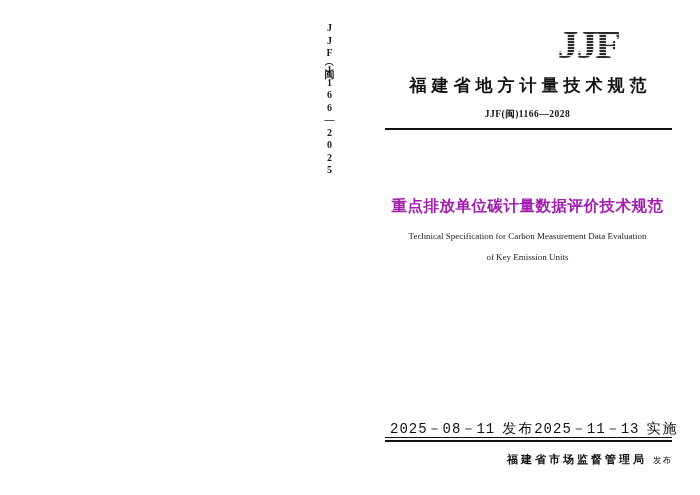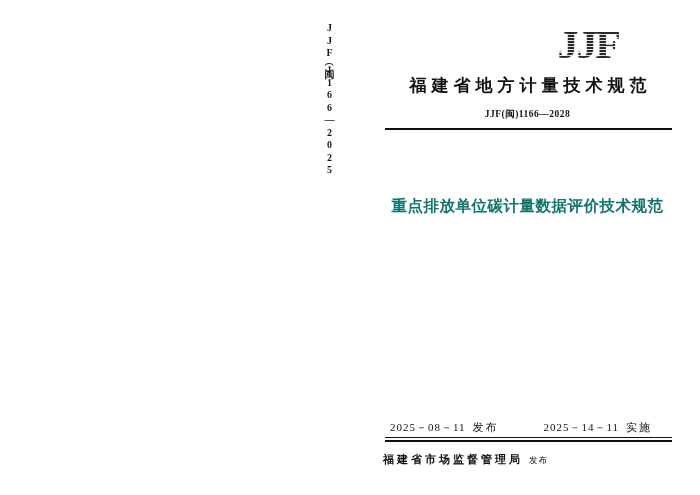--- a/index.html
+++ b/index.html
@@ -140,63 +140,63 @@
   .main-title {
     position: absolute;
     left: 383px;
     right: 28px;
     top: 196px;
     text-align: center;
     font-family: "Liberation Serif", serif;
     font-weight: bold;
     font-size: 15.5px;
     letter-spacing: 0.5px;
-    color: #0f766e;
+    color: #a21caf;
   }
   .sub-title {
     position: absolute;
     left: 383px;
     right: 28px;
     top: 226px;
     text-align: center;
     font-family: "Liberation Serif", serif;
     font-size: 9px;
     line-height: 21px;
     color: #222;
   }
 
   
   .date-row {
     position: absolute;
     left: 390px;
-    right: 48px;
+    right: 30px;
     top: 420px;
     display: flex;
     justify-content: space-between;
     align-items: baseline;
-    font-family: Liberation Serif, serif;
-    font-size: 11px;
+    font-family: Liberation Mono, monospace;
+    font-size: 14px;
     color: #111;
   }
   .date-cell {
     white-space: nowrap;
     letter-spacing: 1px;
   }
   .date-cell .lbl {
     margin-left: 7px;
     letter-spacing: 2px;
   }
 
   
   .publisher {
     position: absolute;
     left: 383px;
     right: 28px;
     top: 452px;
-    text-align: left;
+    text-align: right;
     font-family: "Liberation Serif", serif;
     font-weight: bold;
     font-size: 11px;
     letter-spacing: 3px;
     color: #111;
     white-space: nowrap;
   }
   .publisher .suffix {
     font-size: 8.5px;
     font-weight: normal;
@@ -218,27 +218,31 @@
   </div>
 
   <div class="header-title">福建省地方计量技术规范</div>
 
   <div class="std-number">JJF(闽)1166—2028</div>
 
   <div class="rule-top"></div>
 
   <div class="main-title">重点排放单位碳计量数据评价技术规范</div>
 
+  <div class="sub-title">
+    <div>Technical Specification for Carbon Measurement Data Evaluation</div>
+    <div>of Key Emission Units</div>
+  </div>
 
   <div class="date-row">
     <div class="date-cell">
       <span>2025－08－11</span><span class="lbl">发布</span>
     </div>
     <div class="date-cell">
-      <span>2025－14－11</span><span class="lbl">实施</span>
+      <span>2025－11－13</span><span class="lbl">实施</span>
     </div>
   </div>
 
   <div class="rule-bottom-thin"></div>
   <div class="rule-bottom-thick"></div>
 
   <div class="publisher">
     <span>福建省市场监督管理局</span><span class="suffix">发布</span>
   </div>
 

